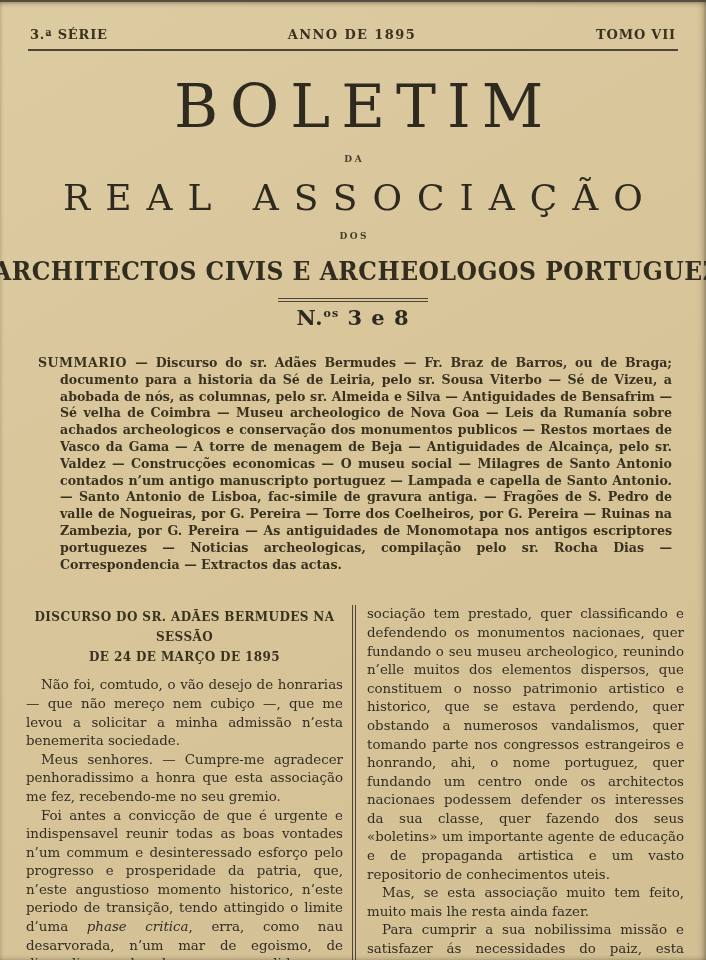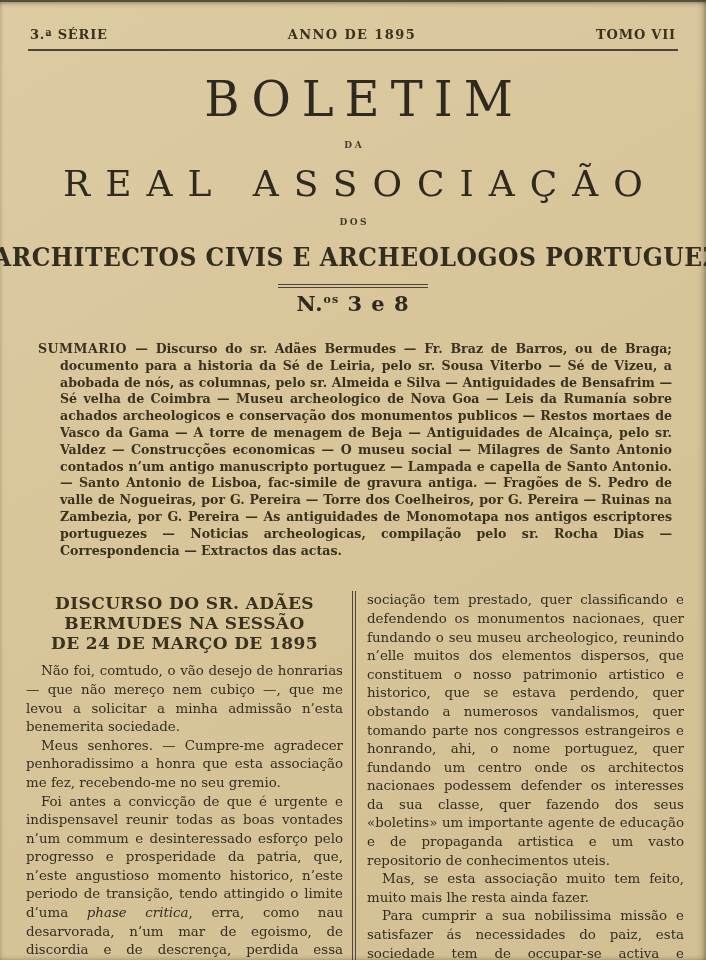--- a/index.html
+++ b/index.html
@@ -34,21 +34,21 @@
   .masthead .center { letter-spacing: 1.4px; }
   .masthead-rule {
     margin: 7px 28px 0 28px;
     border-top: 2px solid #4d4636;
   }
 
   
   .title-block { text-align: center; }
   .journal-title {
     margin: 20px 0 0 0;
-    font-size: 48px; font-weight: normal;
+    font-size: 60px; font-weight: normal;
     letter-spacing: 11px; padding-left: 22px;
     color: #2e2a1f;
   }
   .connector {
     margin-top: 13px;
     font-size: 9px; font-weight: bold; letter-spacing: 2.5px; padding-left: 2.5px;
     color: #433d2c;
   }
   .association-title {
     margin: 13px 0 0 0;
@@ -95,21 +95,21 @@
   .col { flex: 1 1 0; font-size: 13.4px; line-height: 18.6px; text-align: justify; color: #332e24; }
   .col.left  { padding-right: 9px; }
   .col.right { padding-left: 11px; }
   .col-sep {
     width: 2px; align-self: stretch;
     border-left: 1px solid #4d4636; border-right: 1px solid #4d4636;
     margin-bottom: 34px;
   }
   .col-heading {
     text-align: center;
-    font-size: 17px; font-weight: bold; line-height: 20px;
+    font-size: 12px; font-weight: bold; line-height: 20px;
     letter-spacing: .4px;
     margin: 2px 8px 9px 8px;
     color: #38321f;
   }
   .col p { margin: 0; }
   .col p.indent { text-indent: 15px; }
   .col .em { font-style: italic; }
 </style>
 </head>
 <body>

